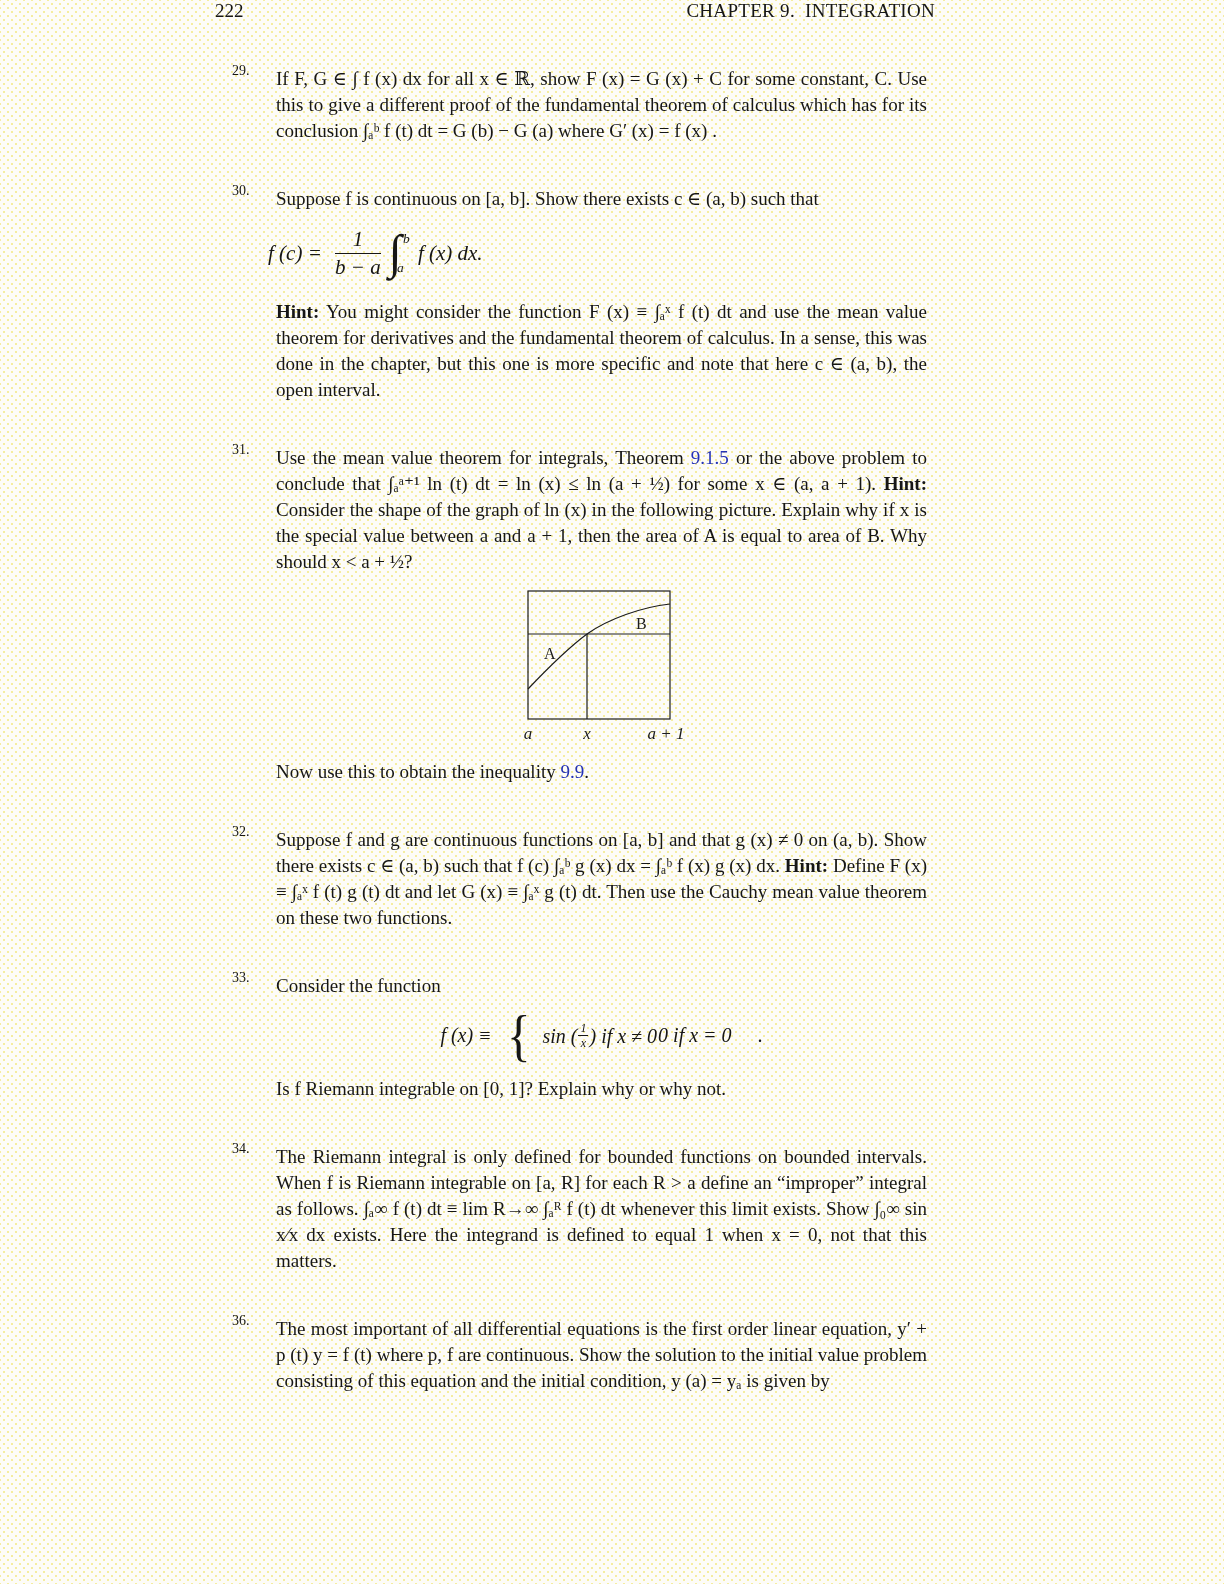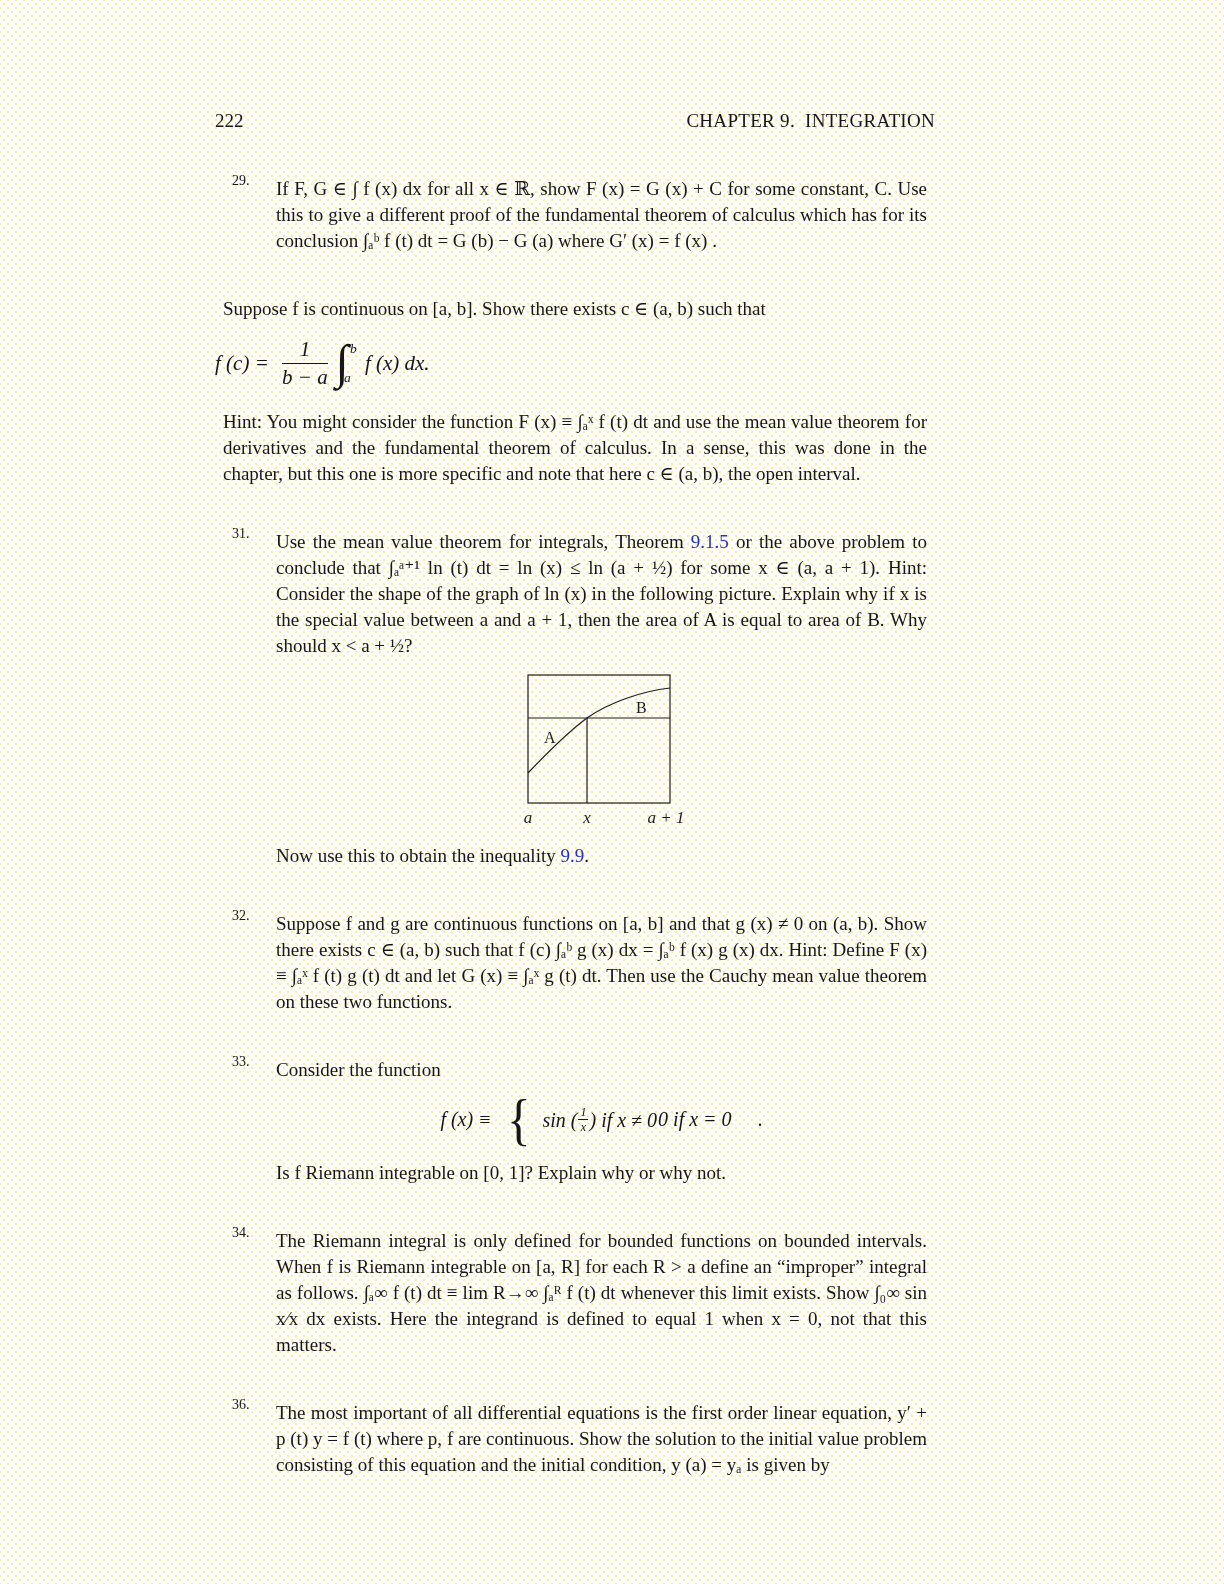--- a/index.html
+++ b/index.html
@@ -7,35 +7,35 @@
     width: 1224px; height: 1584px;
     font-family: "Liberation Serif", "DejaVu Serif", serif;
     color: var(--text, #161616);
     background-color: var(--paper, #fdfcf8);
     background-image:
       radial-gradient(var(--dot, #f5eda0) 1px, transparent 1.4px),
       radial-gradient(var(--dot, #f5eda0) 1px, transparent 1.4px);
     background-size: 8px 8px;
     background-position: 0 0, 4px 4px;
   }
-  .page { width: 1224px; height: 1584px; overflow: hidden; box-sizing: border-box; padding-top: 110px; }
+  .page { width: 1224px; height: 1584px; overflow: hidden; box-sizing: border-box; }
   .sheet { width: 720px; margin-left: 215px; }
 
   .page-header {
     display: flex; justify-content: space-between; align-items: baseline;
     font-size: 19px; margin-bottom: 36px;
   }
   .chapter-title { white-space: pre; letter-spacing: 0.3px; }
 
   .item { display: flex; margin-bottom: 26px; }
   .item-num { flex: none; width: 53px; box-sizing: border-box; padding-left: 17px; font-size: 14px; line-height: 26px; }
   .item-body { flex: 1; min-width: 0; }
 
   p.para { margin: 8px; font-size: 19px; line-height: 26px; text-align: justify; }
-  .hint { font-weight: normal; }
+  .hint { font-weight: bold; }
   .ref-link { color: var(--link, #2533b4); cursor: pointer; }
 
   
   .display-eq {
     margin: 16px 0 20px; text-align: center; font-size: 21px; font-style: italic;
     display: flex; align-items: center; justify-content: flex-start;
   }
   .eq-piece { white-space: pre; }
   .frac { display: inline-block; text-align: center; vertical-align: middle; margin: 0 8px; line-height: 1.1; }
   .frac .fnum { display: block; padding: 0 8px 2px; border-bottom: 1.4px solid currentColor; }
@@ -81,20 +81,21 @@
     </header>
 
     <div class="item">
       <div class="item-num">29.</div>
       <div class="item-body">
         <p class="para">If F, G ∈ ∫ f (x) dx for all x ∈ ℝ, show F (x) = G (x) + C for some constant, C. Use this to give a different proof of the fundamental theorem of calculus which has for its conclusion ∫ₐᵇ f (t) dt = G (b) − G (a) where G′ (x) = f (x) .</p>
       </div>
     </div>
 
     <div class="item">
+      <div class="item-num">30.</div>
       <div class="item-body">
         <p class="para">Suppose f is continuous on [a, b]. Show there exists c ∈ (a, b) such that</p>
         <div class="display-eq">
           <span class="eq-piece">f (c) = </span>
           <span class="frac">
             <span class="fnum">1</span>
             <span class="fden">b − a</span>
           </span>
           <span class="bigint">
             <span class="int-glyph">∫</span>

